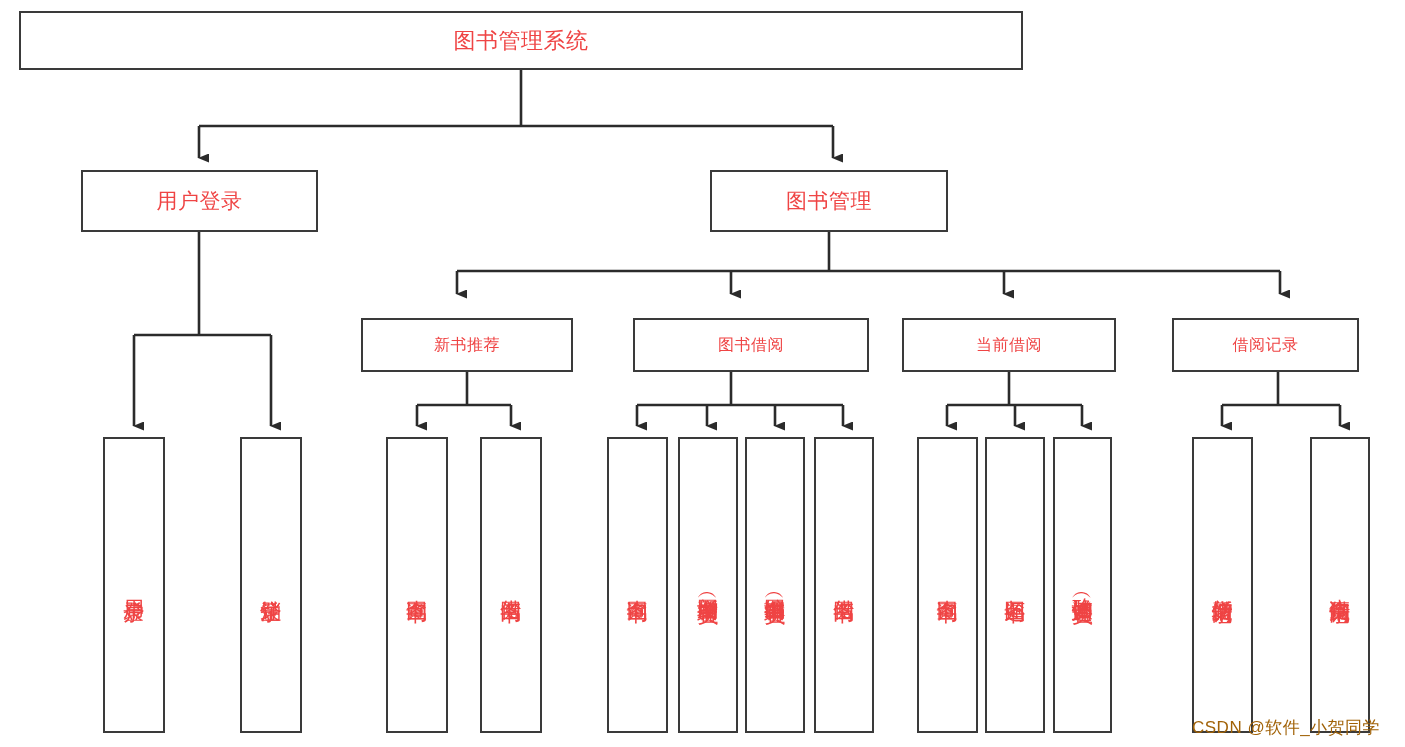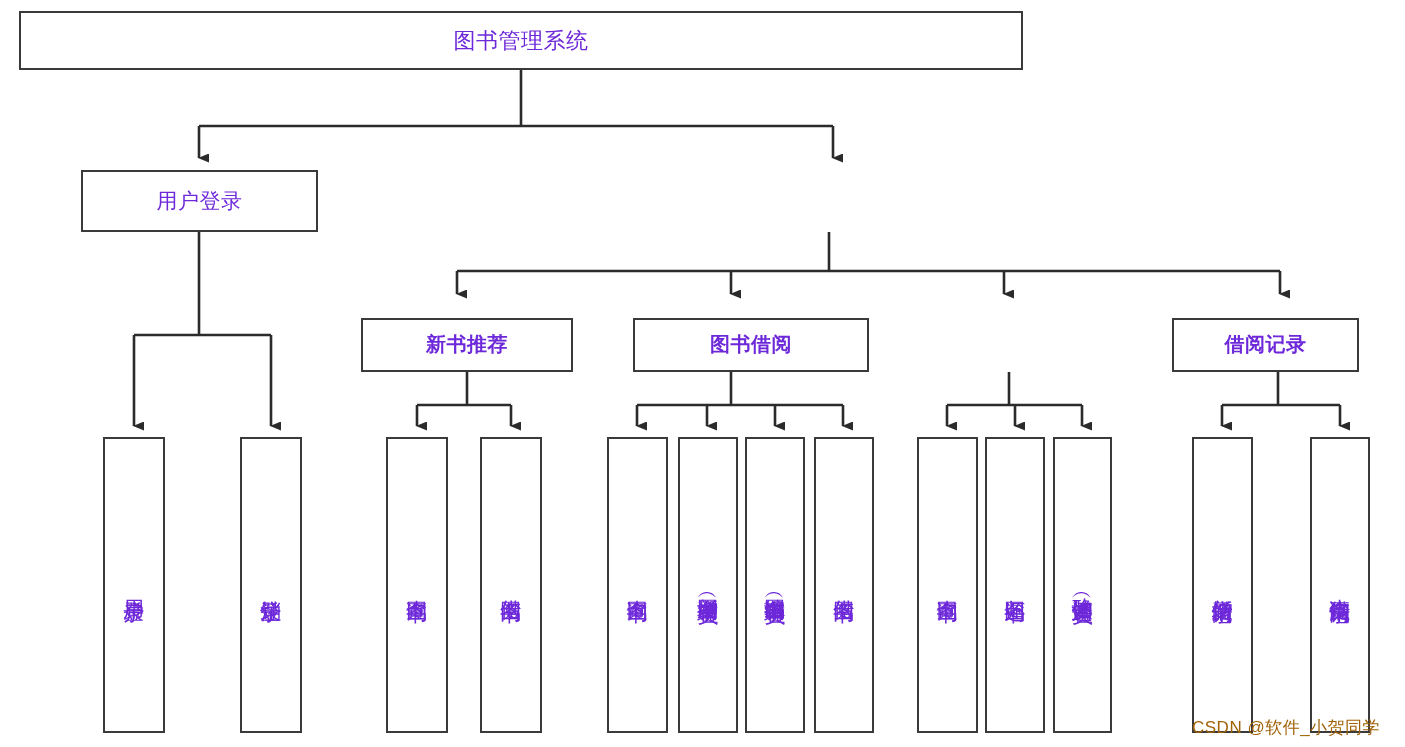--- a/index.html
+++ b/index.html
@@ -26,31 +26,31 @@
     pointer-events: none;
   }
   .node {
     position: absolute;
     box-sizing: border-box;
     background: #ffffff;
     border: 2px solid #3a3a3a;
     display: flex;
     align-items: center;
     justify-content: center;
-    color: #6d28d9;
+    color: #ef4444;
   }
   .node .label {
     display: block;
     text-align: center;
     line-height: 1.18;
     letter-spacing: 0.5px;
   }
   .node.root .label { font-size: 22px; }
   .node.lvl2 .label { font-size: 21px; }
-  .node.lvl3 .label { font-size: 20px; font-weight: bold; }
+  .node.lvl3 .label { font-size: 16px; }
   .node.leaf {
     border-width: 2px;
   }
   .node.leaf .label {
     writing-mode: vertical-rl;
     text-orientation: upright;
     font-size: 21px;
     line-height: 1.22;
     letter-spacing: 1px;
     max-height: 100%;
@@ -118,26 +118,32 @@
     </g>
   </svg>
 
   <div class="node root" style="left:19px; top:11px; width:1004px; height:59px;">
     <span class="label">图书管理系统</span>
   </div>
 
   <div class="node lvl2" style="left:81px; top:170px; width:237px; height:62px;">
     <span class="label">用户登录</span>
   </div>
+  <div class="node lvl2" style="left:710px; top:170px; width:238px; height:62px;">
+    <span class="label">图书管理</span>
+  </div>
 
   <div class="node lvl3" style="left:361px; top:318px; width:212px; height:54px;">
     <span class="label">新书推荐</span>
   </div>
   <div class="node lvl3" style="left:633px; top:318px; width:236px; height:54px;">
     <span class="label">图书借阅</span>
+  </div>
+  <div class="node lvl3" style="left:902px; top:318px; width:214px; height:54px;">
+    <span class="label">当前借阅</span>
   </div>
   <div class="node lvl3" style="left:1172px; top:318px; width:187px; height:54px;">
     <span class="label">借阅记录</span>
   </div>
 
   <div class="node leaf" style="left:103px; top:437px; width:62px; height:296px;">
     <span class="label">用户登录</span>
   </div>
   <div class="node leaf" style="left:240px; top:437px; width:62px; height:296px;">
     <span class="label">注销登录</span>

